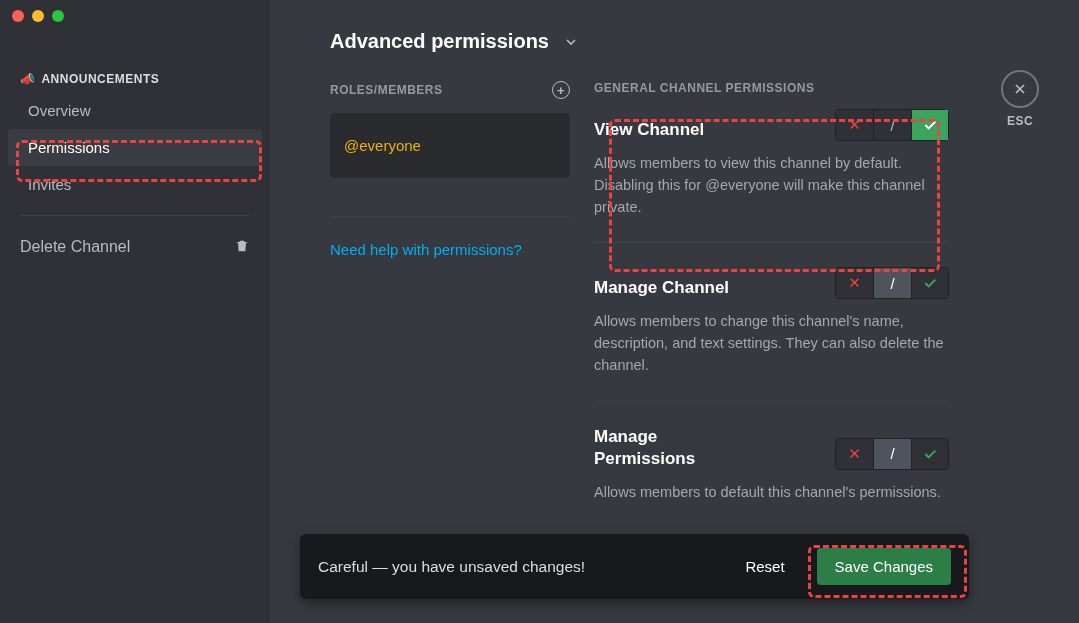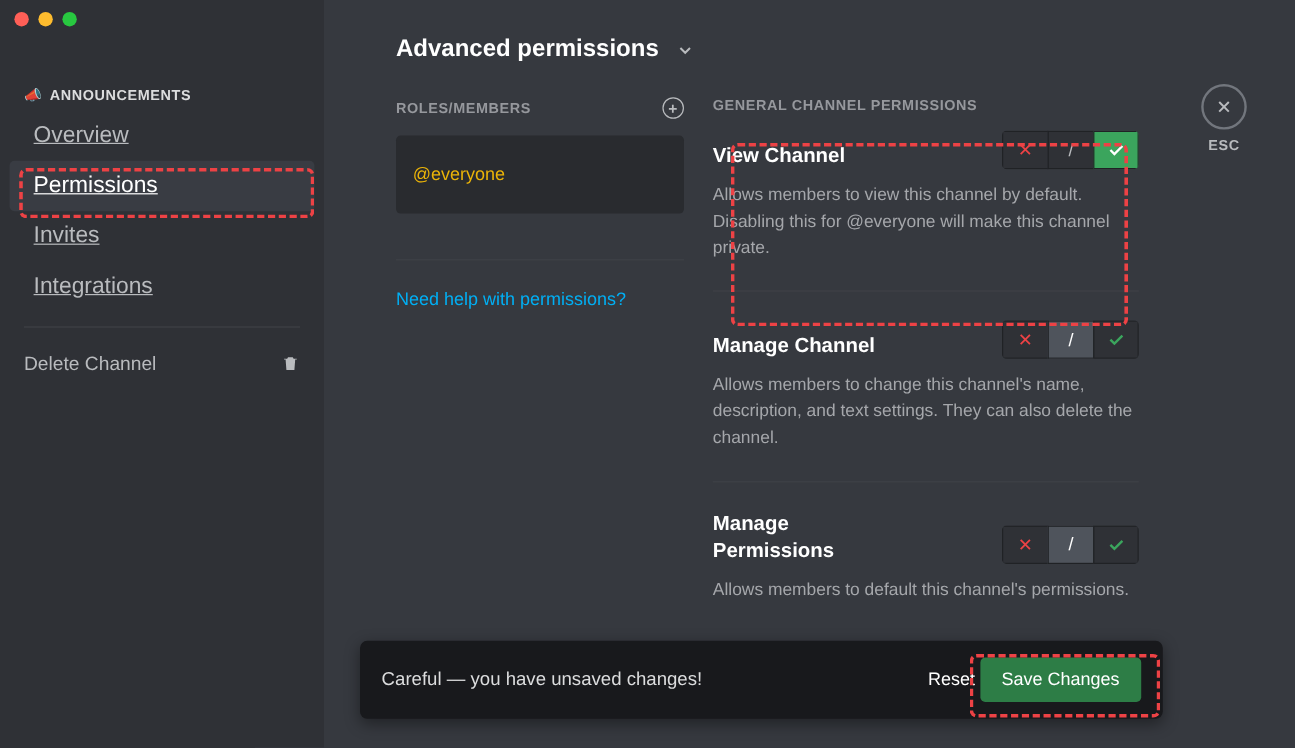--- a/index.html
+++ b/index.html
@@ -8,21 +8,21 @@
 
 .window-controls { position: absolute; top: 10px; left: 12px; display: flex; gap: 8px; z-index: 100; }
 .dot { width: 12px; height: 12px; border-radius: 50%; }
 .dot-red { background: #ff5f57; }
 .dot-yellow { background: #febc2e; }
 .dot-green { background: #28c840; }
 
 .sidebar { position: absolute; left: 0; top: 0; bottom: 0; width: 270px; background: #2f3136; padding-top: 60px; }
 .sidebar-heading { display: flex; align-items: center; gap: 6px; padding: 12px 20px 6px; font-size: 12px; font-weight: 700; letter-spacing: 0.5px; color: #dcddde; text-transform: uppercase; }
 .sidebar-heading .mega { font-size: 12px; opacity: 0.9; color:#b9bbbe; }
-.sidebar-item { padding: 10px 20px; font-size: 19px; color: #b9bbbe; cursor: pointer; border-radius: 4px; margin: 0 8px; text-decoration: underline; }
+.sidebar-item { padding: 10px 20px; font-size: 15px; color: #b9bbbe; cursor: pointer; border-radius: 4px; margin: 0 8px; }
 .sidebar-item.active { background: #393c43; color: #fff; }
 .divider { height: 1px; background: #3f4147; margin: 12px 20px; }
 .sidebar-delete { display:flex; justify-content:space-between; align-items:flex-start; padding:10px 20px; color:#b9bbbe; font-size:16px; }
 
 
 .dashed-highlight-perm { position:absolute; left:16px; top:140px; width:246px; height:42px; border:3px dashed #ed4245; border-radius:6px; pointer-events:none; z-index:50; }
 .dashed-highlight-view { position:absolute; left:609px; top:119px; width:331px; height:153px; border:3px dashed #ed4245; border-radius:6px; pointer-events:none; z-index:50; }
 .dashed-highlight-save { position:absolute; left:808px; top:545px; width:159px; height:53px; border:3px dashed #ed4245; border-radius:6px; pointer-events:none; z-index:60; }
 
 .main { position:absolute; left:270px; right:0; top:0; bottom:0; padding: 30px 130px 30px 60px; overflow:hidden; }
@@ -55,21 +55,21 @@
 .tri-chk { color:#b9bbbe; }
 .tri-btn.sel-slash { background:#4f545c; color:#fff; }
 .tri-btn.sel-check { background:#3ba55d; color:#fff; }
 
 .esc-btn { position:absolute; right:40px; top:70px; text-align:center; color:#b9bbbe; cursor:pointer; }
 .esc-circle { width:38px; height:38px; border:2px solid #72767d; border-radius:50%; display:flex; align-items:center; justify-content:center; margin:0 auto 6px; }
 .esc-label { font-size:12px; font-weight:700; letter-spacing:0.5px; }
 
 .unsaved-bar { position:absolute; left:300px; right:110px; bottom:24px; background:#18191c; border-radius:6px; padding:14px 18px; display:flex; align-items:center; justify-content:space-between; z-index:55; box-shadow:0 4px 12px rgba(0,0,0,0.4); }
 .unsaved-msg { color:#dcddde; font-size:15.5px; }
-.unsaved-actions { display:flex; align-items:center; gap:4px; }
+.unsaved-actions { display:flex; align-items:center; gap:32px; }
 .reset-btn { color:#fff; font-size:15px; cursor:pointer; }
 .save-btn { background:#2d7d46; color:#fff; padding:10px 18px; border-radius:4px; font-size:15px; font-weight:500; cursor:pointer; border:none; }
 
 svg { display:block; }
 </style>
 </head>
 <body>
 
 <div class="window-controls">
   <div class="dot dot-red"></div>
@@ -78,21 +78,20 @@
 </div>
 
 <div class="sidebar">
   <div class="sidebar-heading">
     <span class="mega">📣</span>
     <span>ANNOUNCEMENTS</span>
   </div>
   <div class="sidebar-item"><span>Overview</span></div>
   <div class="sidebar-item active"><span>Permissions</span></div>
   <div class="sidebar-item"><span>Invites</span></div>
-  <div class="sidebar-item"><span>Integrations</span></div>
   <div class="divider"></div>
   <div class="sidebar-delete">
     <span>Delete Channel</span>
     <span>
       <svg width="16" height="16" viewBox="0 0 24 24" fill="#b9bbbe">
           <path d="M6 7h12l-1 13H7L6 7zm3-3h6l1 2H8l1-2zM4 6h16v1H4z"></path>
         </svg>
     </span>
   </div>
 </div>

